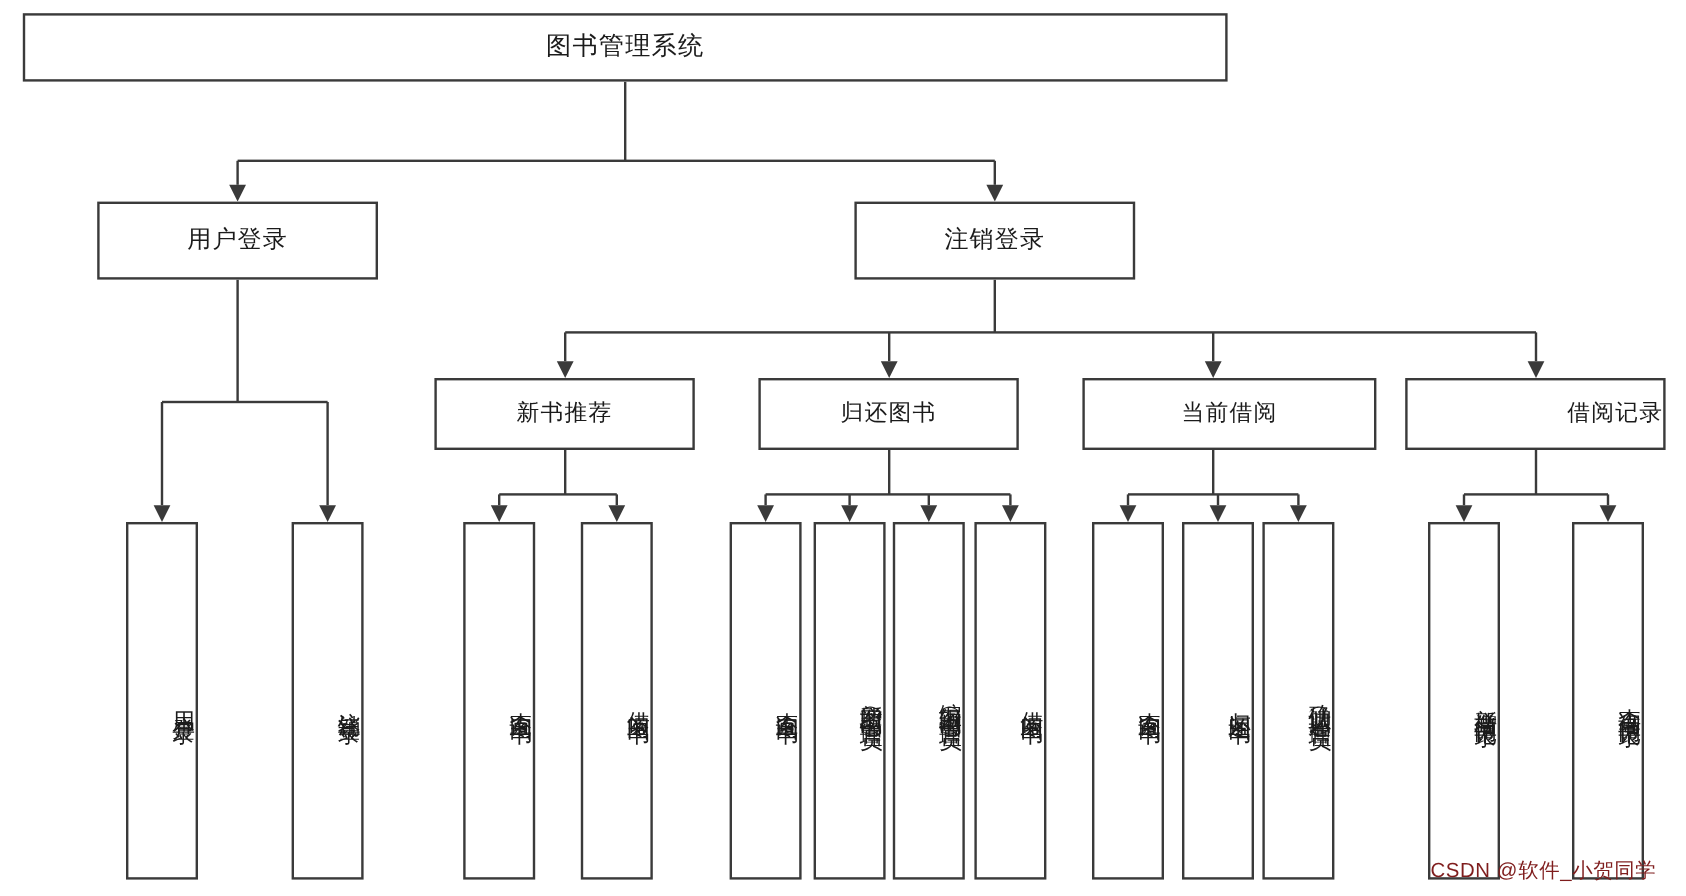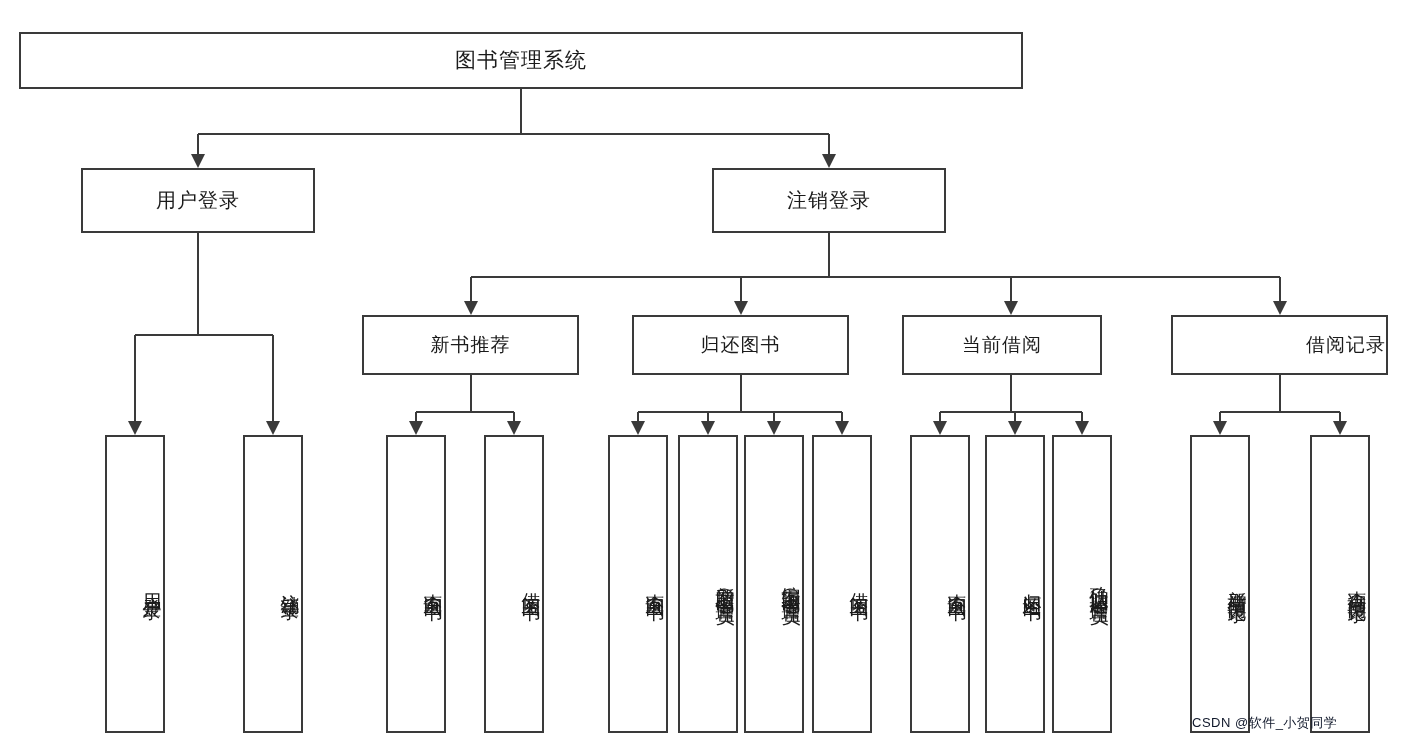--- a/index.html
+++ b/index.html
@@ -70,22 +70,22 @@
     position: absolute;
     width: 0;
     height: 0;
     border-left: 7px solid transparent;
     border-right: 7px solid transparent;
     border-top: 14px solid #3a3a3a;
   }
   
   #watermark {
     position: absolute;
-    color: #0f172a;
-    font-size: 13px;
+    color: #7f1d1d;
+    font-size: 17px;
     white-space: nowrap;
     letter-spacing: 0.5px;
   }
 </style>
 </head>
 <body>
 
 <div id="canvas">
 
   <div id="connectors">
@@ -136,40 +136,40 @@
       <div class="vline" style="left: 1081px; top: 412px; height: 9px;"></div>
       <div class="arrow" style="left: 1075px; top: 421px;"></div>
       <div class="vline" style="left: 1278.5px; top: 375px; height: 37px;"></div>
       <div class="hline" style="left: 1220px; top: 411px; width: 120px;"></div>
       <div class="vline" style="left: 1219px; top: 412px; height: 9px;"></div>
       <div class="arrow" style="left: 1213px; top: 421px;"></div>
       <div class="vline" style="left: 1339px; top: 412px; height: 9px;"></div>
       <div class="arrow" style="left: 1333px; top: 421px;"></div>
     </div>
 
-  <div class="node root" id="root-node" style="left: 19px; top: 11px; width: 1004px; height: 57px; margin-top: 21px;">
+  <div class="node root" id="root-node" style="left: 19px; top: 11px; width: 1004px; height: 57px;">
     <span>图书管理系统</span>
   </div>
 
   <div id="lvl2-layer">
       <div class="node lvl2" id="node-user-login" style="left: 81px; top: 168px; width: 234px; height: 65px;">
         <span>用户登录</span>
       </div>
       <div class="node lvl2" id="node-book-manage" style="left: 712px; top: 168px; width: 234px; height: 65px;">
         <span>注销登录</span>
       </div>
     </div>
   <div id="lvl3-layer">
       <div class="node lvl3" id="node-new-book-recommend" style="left: 362px; top: 315px; width: 217px; height: 60px; font-family: Liberation Serif, serif;">
         <span>新书推荐</span>
       </div>
       <div class="node lvl3" id="node-book-borrow" style="left: 632px; top: 315px; width: 217px; height: 60px;">
         <span>归还图书</span>
       </div>
-      <div class="node lvl3" id="node-current-borrow" style="left: 902px; top: 315px; width: 200px; height: 60px;">
+      <div class="node lvl3" id="node-current-borrow" style="left: 902px; top: 315px; width: 245px; height: 60px;">
         <span>当前借阅</span>
       </div>
       <div class="node lvl3" id="node-borrow-record" style="left: 1171px; top: 315px; width: 217px; height: 60px; justify-content: flex-end;">
         <span>借阅记录</span>
       </div>
     </div>
   <div id="leaf-layer">
       <div class="node leaf" id="leaf-user-login" style="left: 105px; top: 435px; width: 60px; height: 298px;">
         <span class="vtext">用户登录</span>
       </div>

